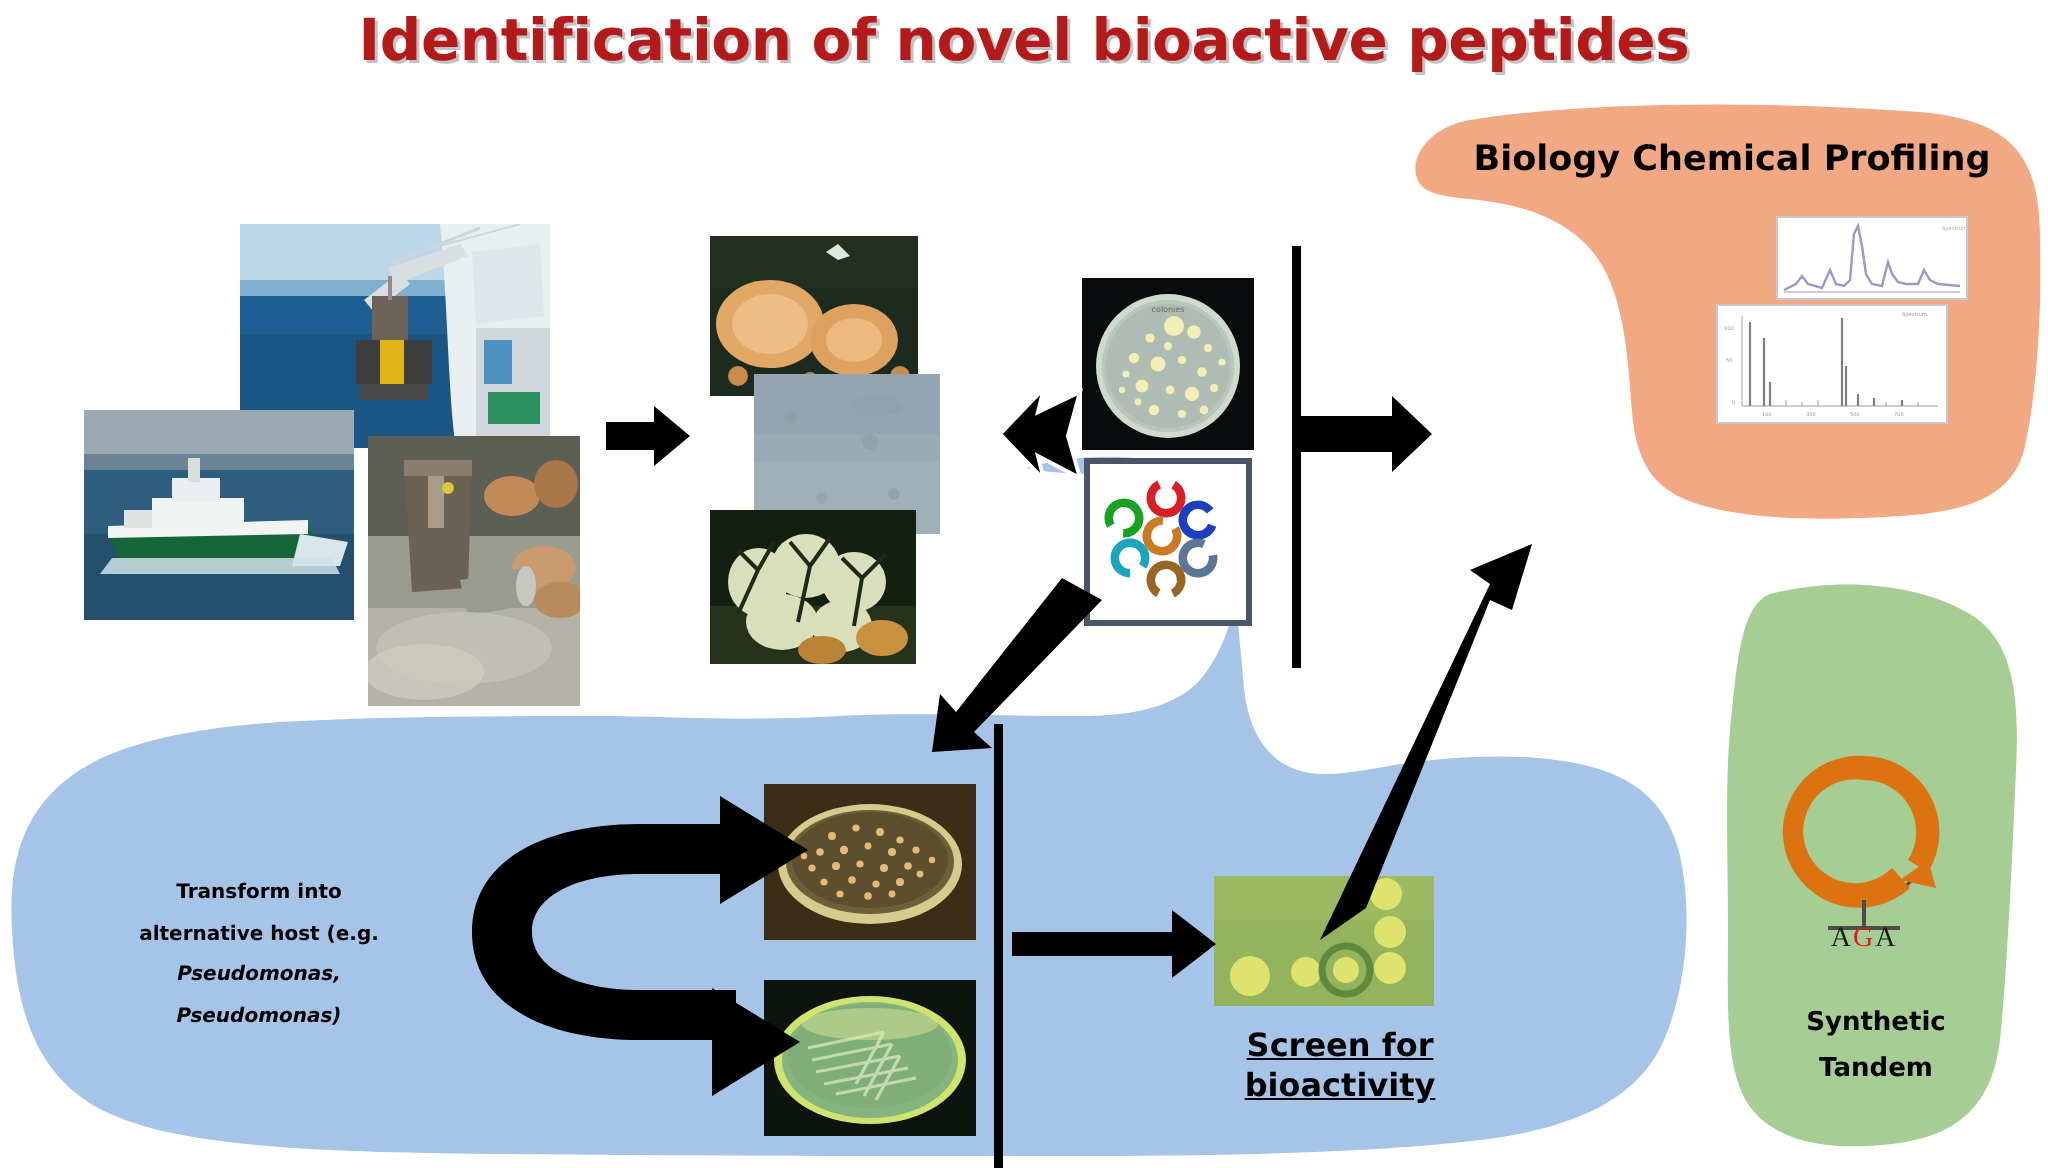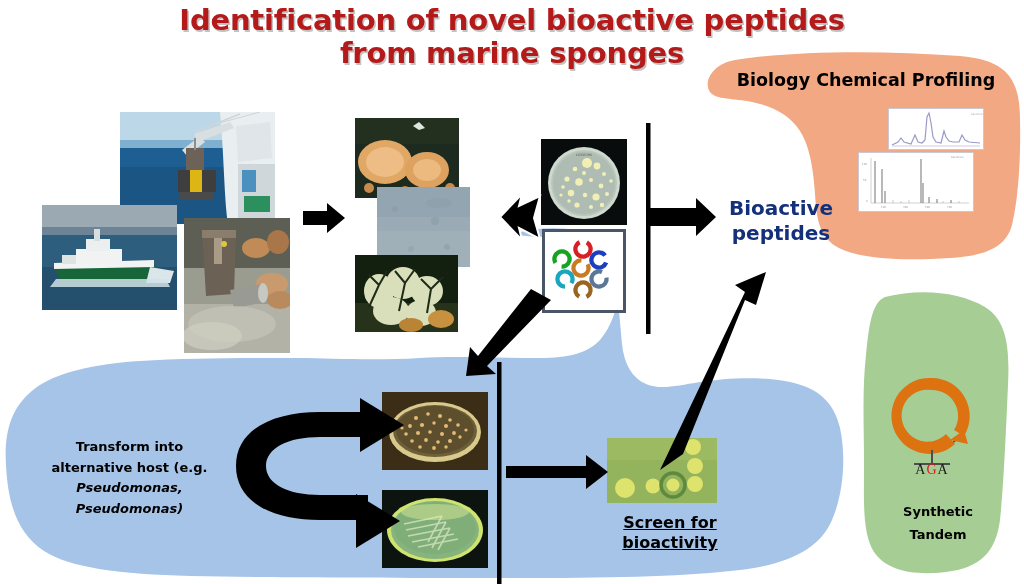--- a/index.html
+++ b/index.html
@@ -31,21 +31,21 @@
   #tcp-label{left:716px;top:70px;width:300px;font-size:17.5px;}
   #sb-label{left:868px;top:500px;width:140px;font-size:13px;line-height:23px;}
 
   #bioactive{
     left:716px;top:196px;width:130px;
     color:#15307B;font-weight:bold;font-size:20px;line-height:25px;
     text-align:center;
   }
   #transform{
     left:22px;top:437px;width:215px;
-    color:#000;font-weight:bold;font-size:13px;line-height:20.5px;
+    color:#000;font-weight:bold;font-size:10px;line-height:20.5px;
     text-align:center;
   }
   #transform i{font-style:italic;}
   #screen{
     left:600px;top:513px;width:140px;
     color:#000;font-weight:bold;font-size:16px;line-height:20px;
     text-align:center;
     text-decoration:underline;
   }
 
@@ -95,21 +95,20 @@
          C70,568 120,574 190,576 C280,578 420,578 530,578
          C620,578 690,576 740,570 C790,564 820,548 832,520
          C844,492 846,455 840,428 C834,402 818,388 790,382
          C762,376 726,378 700,382 C676,386 660,390 646,384
          C632,378 624,364 622,344 C620,322 618,300 616,282
          C614,262 608,248 594,242 C576,234 540,240 513,234 Z"></path>
   </svg>
 
   <div class="abs" id="title">
     <span>Identification of novel bioactive peptides</span>
-    <span class="l2">from marine sponges</span>
   </div>
 
   <div class="abs photo" style="left:120px;top:112px;width:155px;height:112px;">
     <svg width="155" height="112">
       <rect x="0" y="0" width="155" height="112" fill="#1b5a86"></rect>
       <rect x="0" y="0" width="155" height="33" fill="#bcd8e8"></rect>
       <rect x="0" y="28" width="155" height="10" fill="#7fb0cf"></rect>
       <rect x="0" y="36" width="155" height="76" fill="#1d5f92"></rect>
       <rect x="0" y="55" width="155" height="57" fill="#1a5583"></rect>
 
@@ -415,24 +414,20 @@
       <path d="M356,494 L400,521 L356,548 Z"></path>
     </g>
 
     <g>
       <path fill="#000" d="M660,470 L683,454 L745,300 L756,305 L766,272 L735,285 L745,292 Z"></path>
     </g>
   </svg>
 
   <div class="abs blob-label" id="tcp-label">Biology Chemical Profiling</div>
 
-  <div class="abs" id="bioactive">
-    <span>Bioactive</span><br>
-    <span>peptides</span>
-  </div>
 
   <div class="abs" id="transform">
     <span>Transform into</span><br>
     <span>alternative host (e.g.</span><br>
     <i>Pseudomonas,</i><br>
     <i>Pseudomonas)</i>
   </div>
 
   <div class="abs" id="screen">
     <span>Screen for</span><br>

